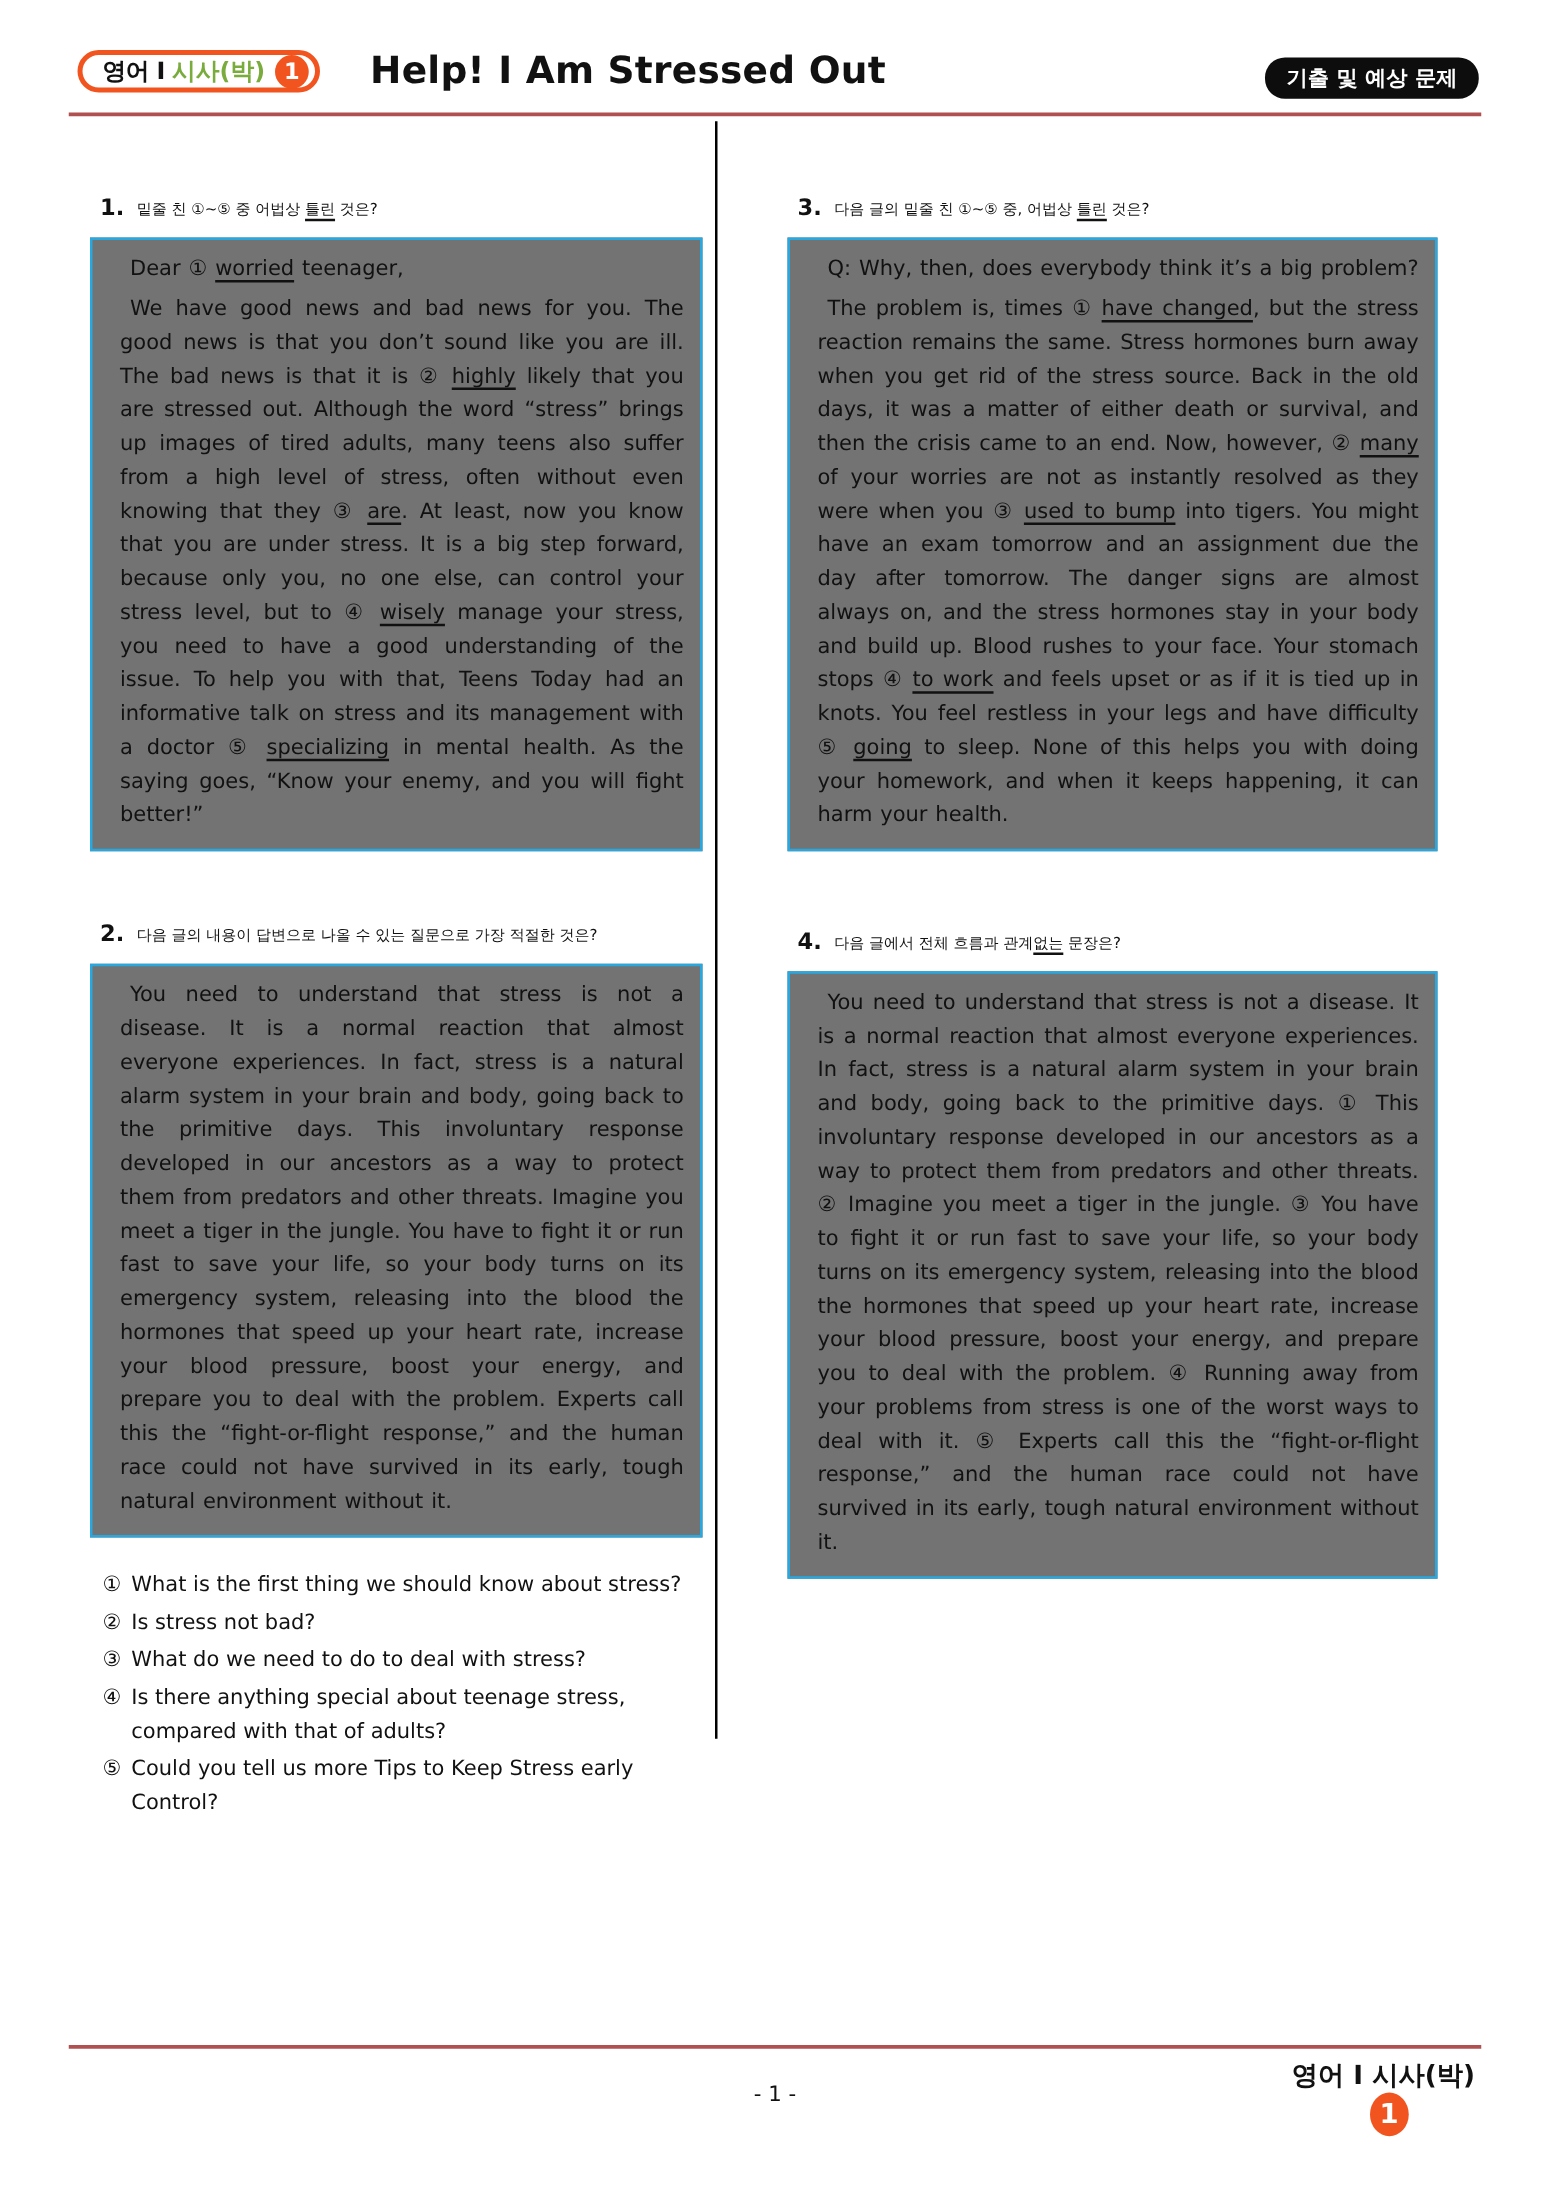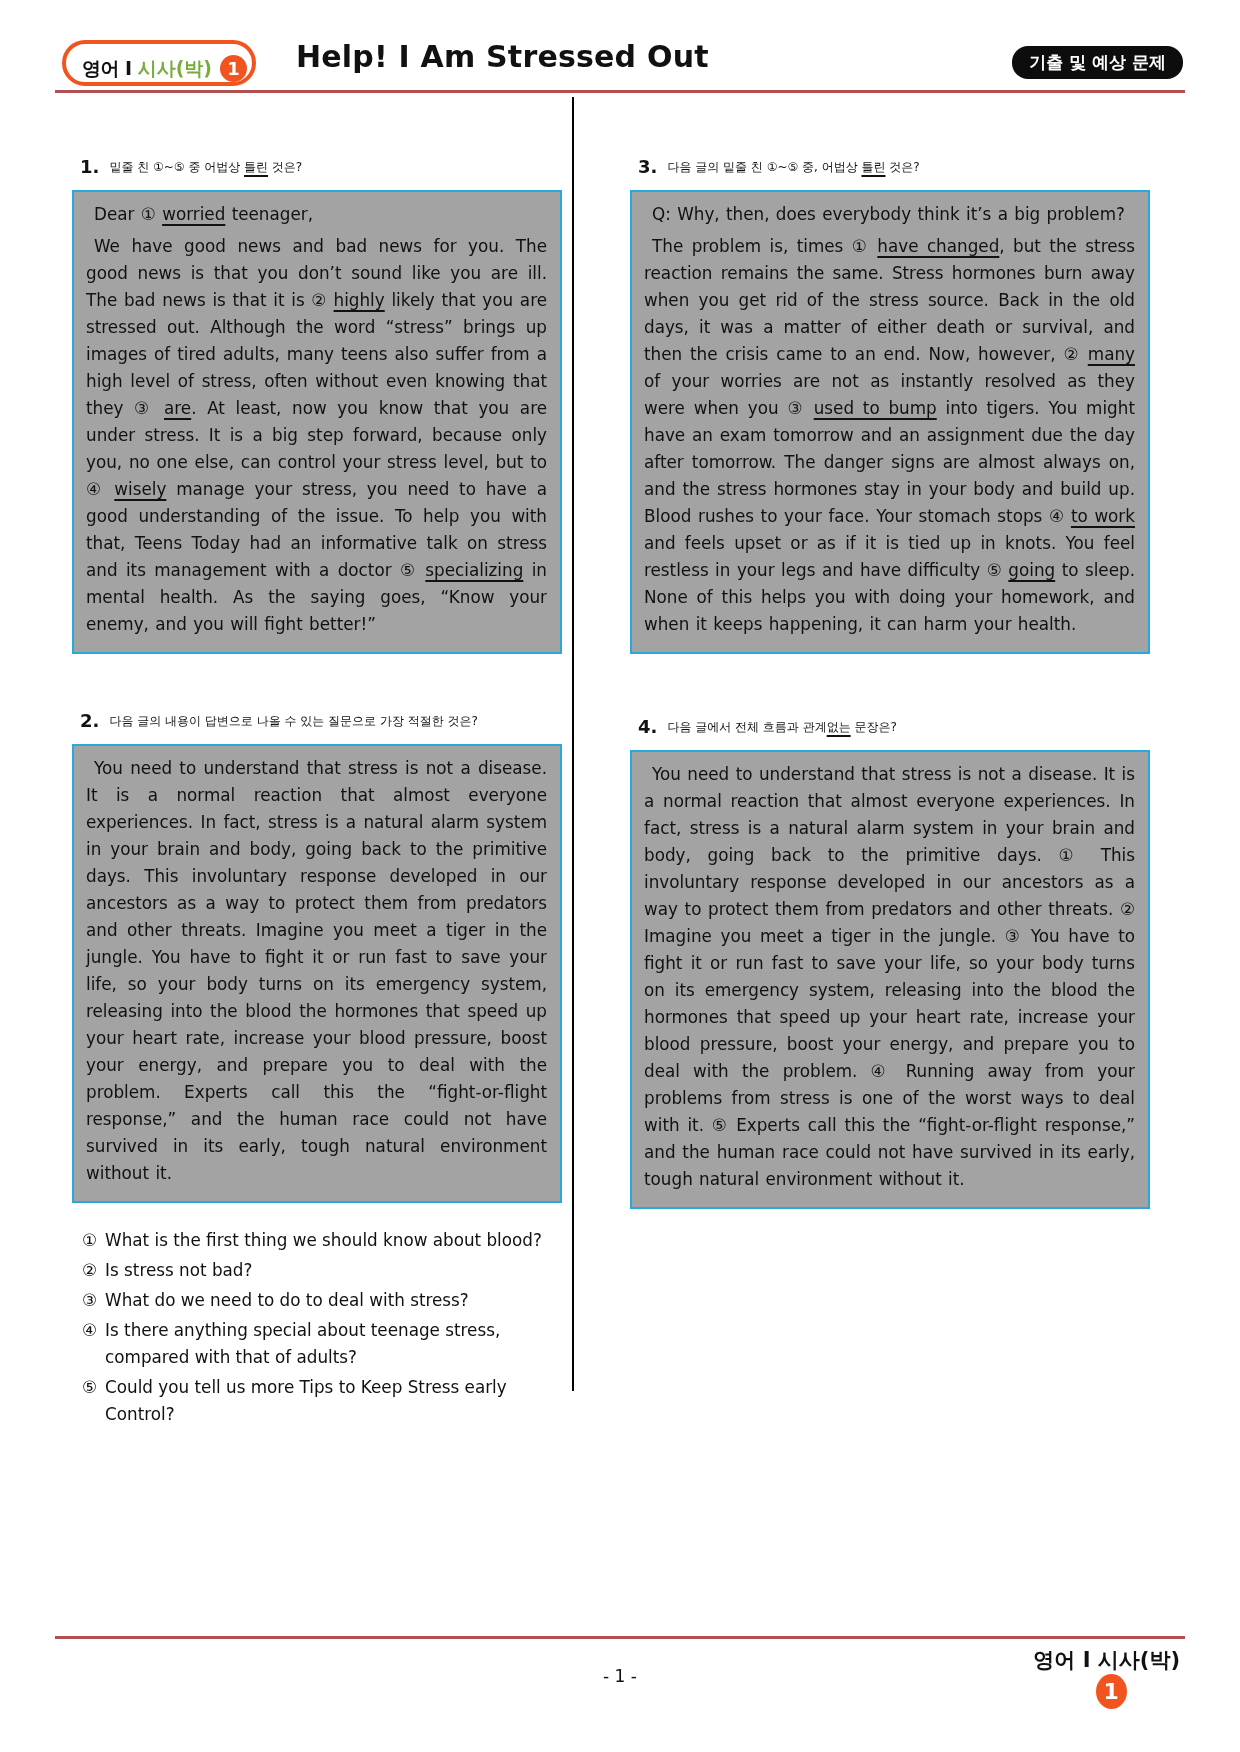--- a/index.html
+++ b/index.html
@@ -5,22 +5,22 @@
   html,body { margin:0; padding:0; background:#e8e8e8; }
   .page {
     position:relative; width:1240px; height:1752px; margin:0 auto;
     background:#ffffff; overflow:hidden;
     font-family:"DejaVu Sans","Liberation Sans",sans-serif; color:#111;
   }
 
   
   .header { position:absolute; left:58px; right:55px; top:38px; height:52px; }
   .logo-pill {
-    position:absolute; left:4px; top:2px; display:flex; align-items:flex-end;
-    border:4px solid #F2541F; border-radius:26px; height:46px; padding:0 5px 0 16px;
+    position:absolute; left:4px; top:2px; display:flex; align-items:flex-start;
+    border:4px solid #F2541F; border-radius:26px; height:34px; padding:0 5px 0 16px;
     box-sizing:border-box; width:194px; background:#fff;
   }
   .logo-black { font-size:19px; font-weight:bold; letter-spacing:-0.5px; white-space:nowrap; }
   .logo-green { font-size:19px; font-weight:bold; color:#79AC3C; margin-left:6px; white-space:nowrap; }
   .logo-num {
     margin-left:auto; width:27px; height:27px; border-radius:50%;
     background:#F2541F; color:#fff; font-size:18px; font-weight:bold;
     display:flex; align-items:center; justify-content:center;
   }
   .page-title {
@@ -40,22 +40,22 @@
   
   .col { position:absolute; top:140px; }
   .col-left  { left:72px;  width:490px; }
   .col-right { left:630px; width:520px; }
 
   .q-header { display:flex; margin:16px 0 0 8px; }
   .q-num { font-size:18px; font-weight:600; margin-right:10px; white-space:nowrap; }
   .q-prompt { flex:1; font-size:12px; line-height:1.55; text-align:justify; padding-top:2px; }
 
   .passage-box {
-    border:2px solid #29A8E0; margin-top:13px; padding:9px 13px 14px 12px;
-    background:#a3a3a3;
+    border:2px solid #29A8E0; margin-top:13px; padding:9px 13px 14px 22px;
+    background:#737373;
   }
   .passage-box p.para {
     margin:0; font-size:16.8px; line-height:27px; text-align:justify;
     text-indent:8px; word-spacing:1px;
   }
   .passage-box p.para + p.para { margin-top:5px; }
 
   .u { text-decoration:underline; text-decoration-thickness:1.5px; text-underline-offset:4px; }
 
   .gap-q2 { margin-top:56px; }
@@ -113,21 +113,21 @@
       <div class="q-header">
         <span class="q-num">2.</span>
         <span class="q-prompt"><span>다음 글의 내용이 답변으로 나올 수 있는 질문으로 가장 적절한 것은?</span></span>
       </div>
       <div class="passage-box">
           <p class="para"><span>You need to understand that stress is not a disease. It is a normal reaction that almost everyone experiences. In fact, stress is a natural alarm system in your brain and body, going back to the primitive days. This involuntary response developed in our ancestors as a way to protect them from predators and other threats. Imagine you meet a tiger in the jungle. You have to fight it or run fast to save your life, so your body turns on its emergency system, releasing into the blood the hormones that speed up your heart rate, increase your blood pressure, boost your energy, and prepare you to deal with the problem. Experts call this the “fight-or-flight response,” and the human race could not have survived in its early, tough natural environment without it.</span></p>
         </div>
       <div class="options">
         <div class="option">
           <span class="o-num">①</span>
-          <span class="o-text">What is the first thing we should know about blood?</span>
+          <span class="o-text">What is the first thing we should know about stress?</span>
         </div>
         <div class="option">
           <span class="o-num">②</span>
           <span class="o-text"> Is stress not bad?</span>
         </div>
         <div class="option">
           <span class="o-num">③</span>
           <span class="o-text">What do we need to do to deal with stress?</span>
         </div>
         <div class="option">

